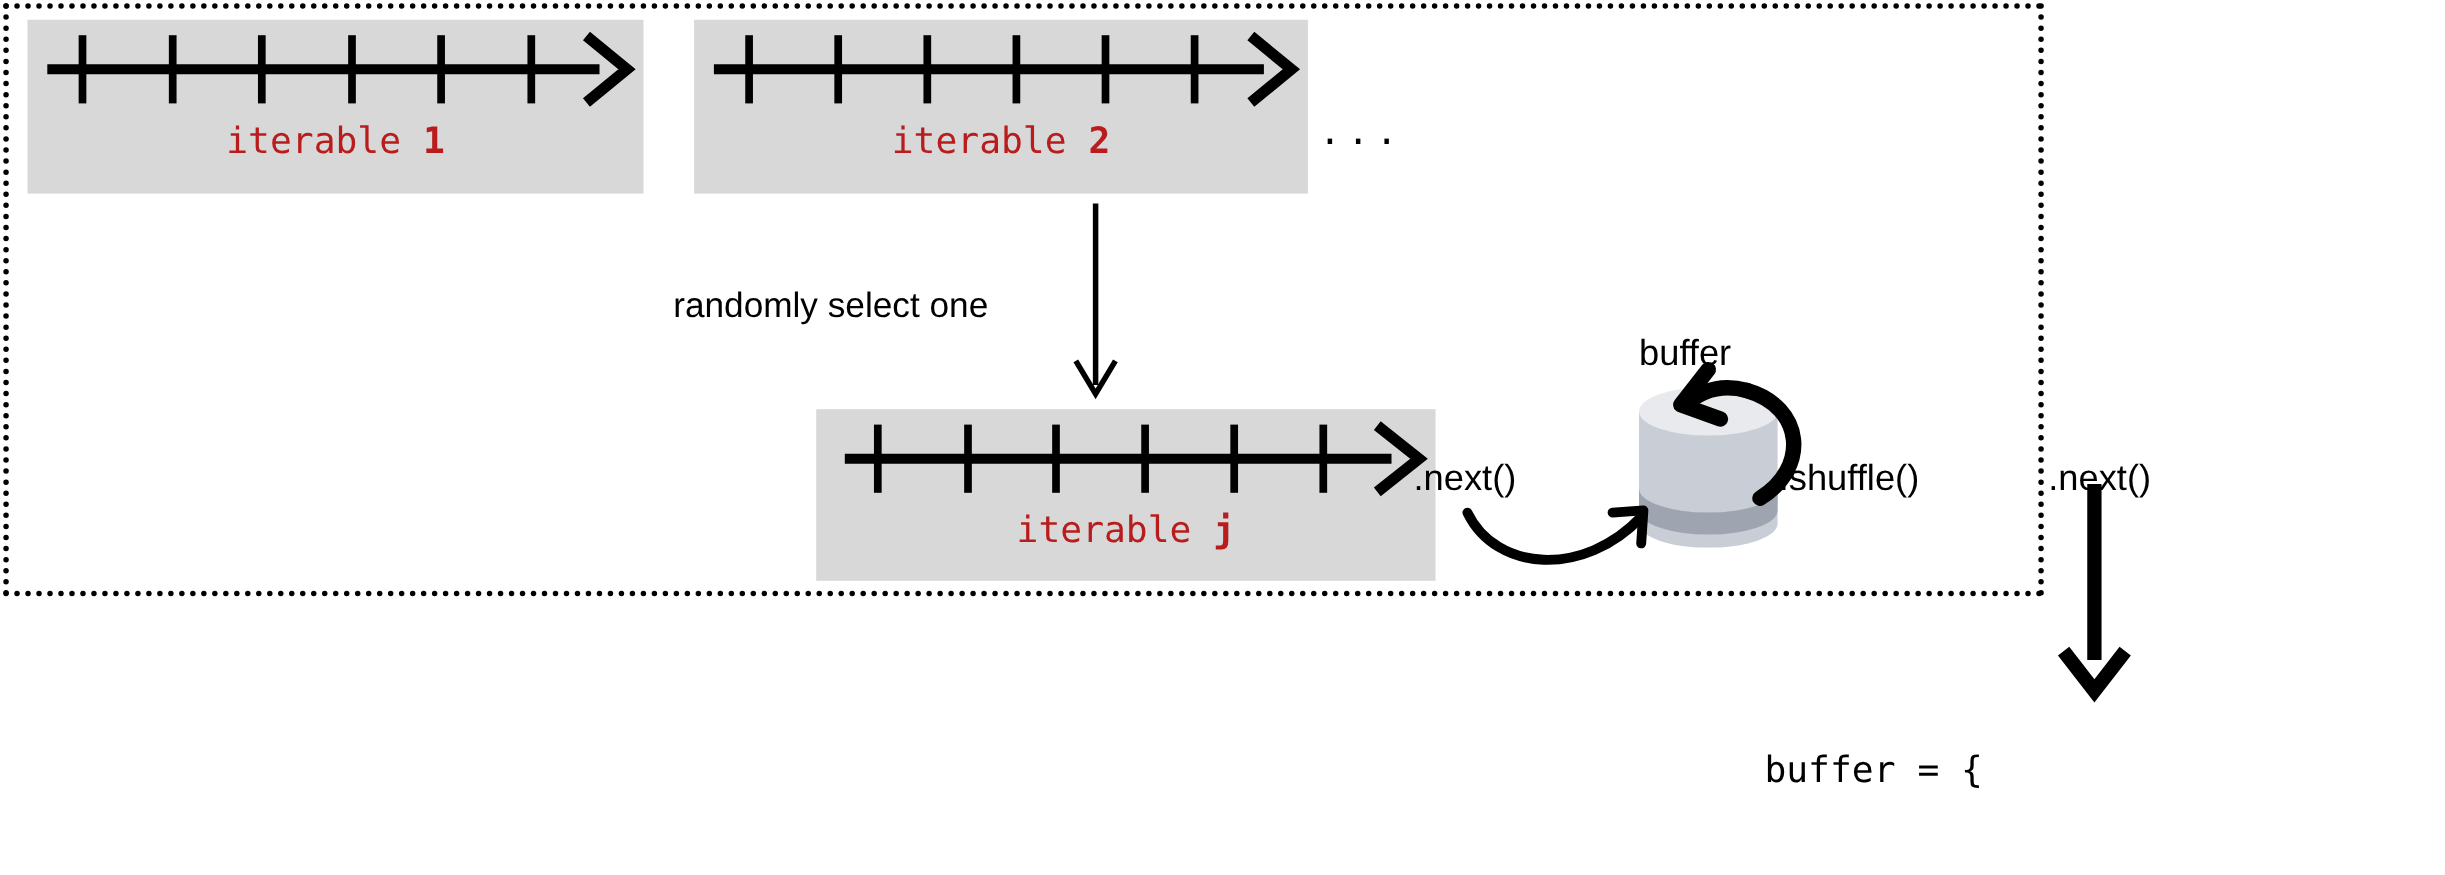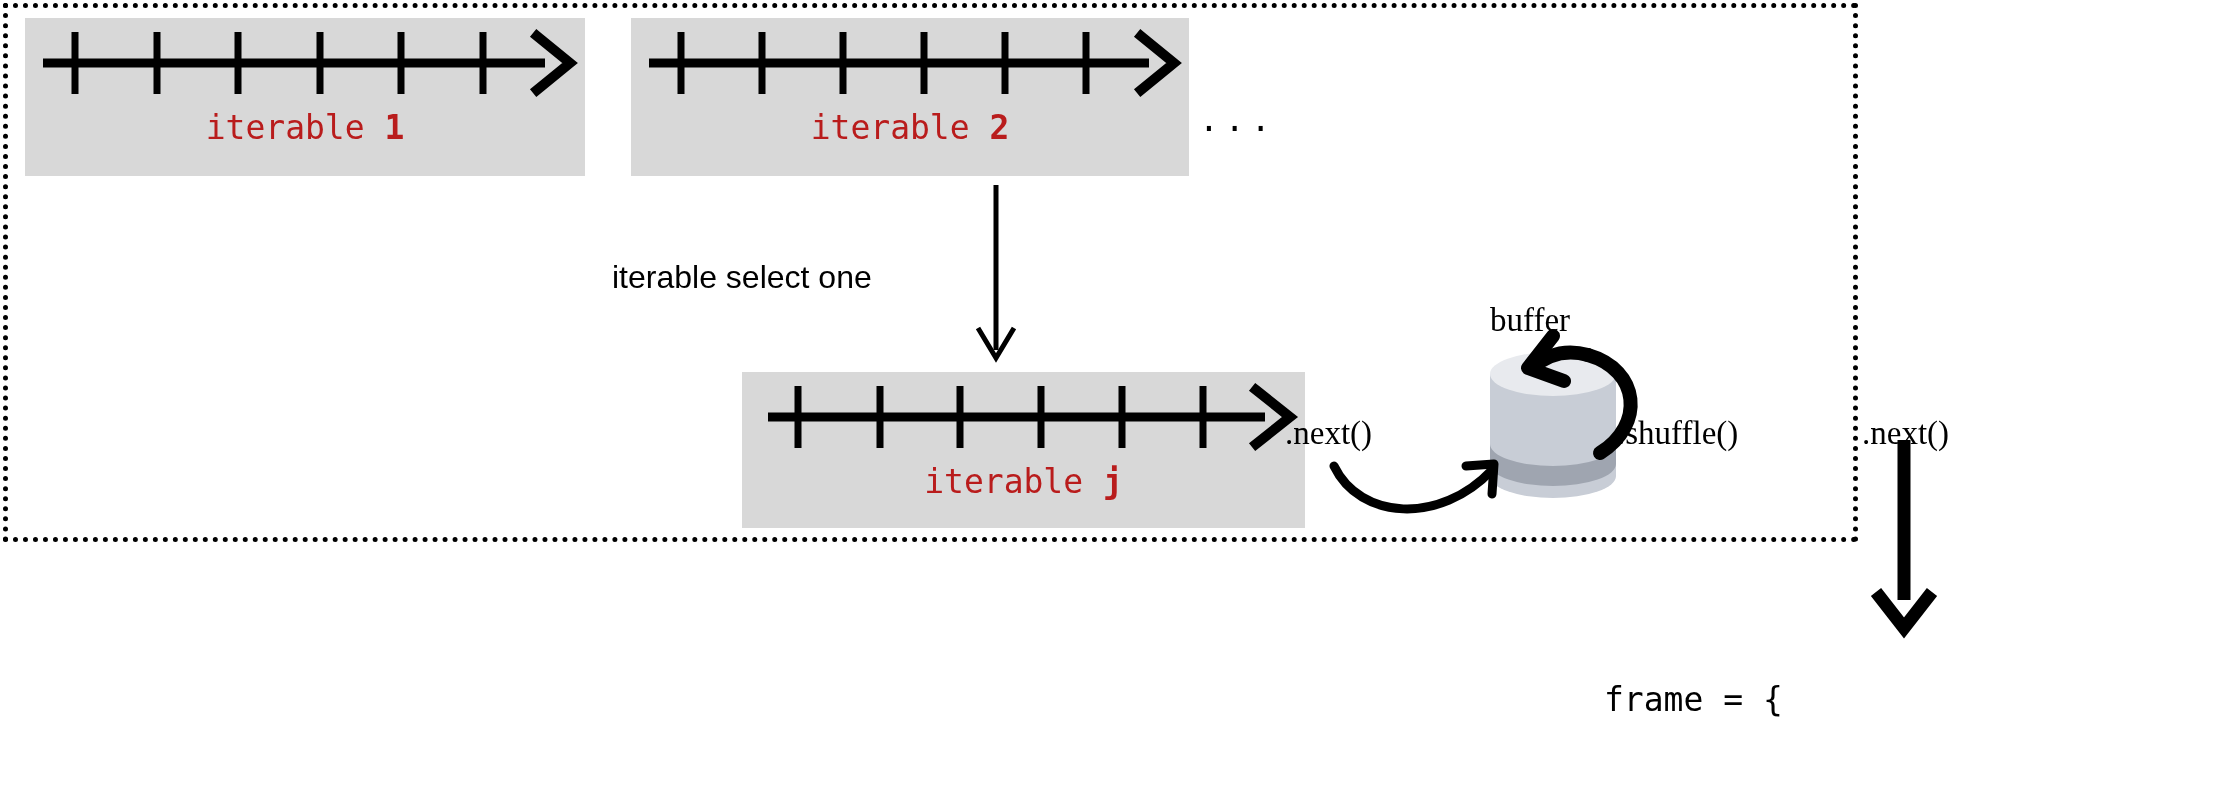--- a/index.html
+++ b/index.html
@@ -46,21 +46,21 @@
     font-weight: bold;
   }
   .axis-svg {
     position: absolute;
     top: 0;
     left: 0;
     overflow: visible;
   }
   .mono-label {
     position: absolute;
-    font-family: Liberation Serif, serif;
+    font-family: Liberation Sans, sans-serif;
     font-size: 33px;
     color: #000000;
     white-space: pre;
   }
   .sans-label {
     position: absolute;
     font-family: "Liberation Sans", sans-serif;
     font-size: 32px;
     color: #000000;
     white-space: pre;
@@ -125,21 +125,21 @@
       <line x1="374" y1="14" x2="374" y2="76" stroke="#000" stroke-width="7"></line>
       <line x1="455" y1="14" x2="455" y2="76" stroke="#000" stroke-width="7"></line>
       <polyline points="510,18 543,45 510,72" fill="none" stroke="#000" stroke-width="10" stroke-linecap="square" stroke-linejoin="miter"></polyline>
     </svg>
     <div class="iter-label" style="top:90px;"><span>iterable </span><b>2</b></div>
   </div>
 
   <div class="ellipsis-dots" style="left:1199px; top:100px;">...</div>
 
 
-  <div class="sans-label" style="left:612px; top:259px;">iterable select one</div>
+  <div class="sans-label" style="left:612px; top:259px;">randomly select one</div>
 
   <div class="iter-box" style="left:742px; top:372px; width:563px; height:156px;">
     <svg class="axis-svg" width="563" height="156" viewBox="0 0 563 156">
       <line x1="26" y1="45" x2="523" y2="45" stroke="#000" stroke-width="9"></line>
       <line x1="56" y1="14" x2="56" y2="76" stroke="#000" stroke-width="7"></line>
       <line x1="138" y1="14" x2="138" y2="76" stroke="#000" stroke-width="7"></line>
       <line x1="218" y1="14" x2="218" y2="76" stroke="#000" stroke-width="7"></line>
       <line x1="299" y1="14" x2="299" y2="76" stroke="#000" stroke-width="7"></line>
       <line x1="380" y1="14" x2="380" y2="76" stroke="#000" stroke-width="7"></line>
       <line x1="461" y1="14" x2="461" y2="76" stroke="#000" stroke-width="7"></line>
@@ -156,21 +156,21 @@
 
   <div class="mono-label" style="left:1490px; top:302px;">buffer</div>
 
   <div class="mono-label" style="left:1285px; top:415px;">.next()</div>
 
   <div class="mono-label" style="left:1617px; top:415px;">.shuffle()</div>
 
   <div class="mono-label" style="left:1862px; top:415px;">.next()</div>
 
   <div class="code-block" style="left:1604px; top:600px;">
-    <div>frame = {</div>
+    <div>buffer = {</div>
     
     
     
     
   </div>
 
   <svg class="overlay-svg" viewBox="0 0 2223 795">
 
     <g>
       <line x1="996" y1="185" x2="996" y2="350" stroke="#000" stroke-width="5"></line>

